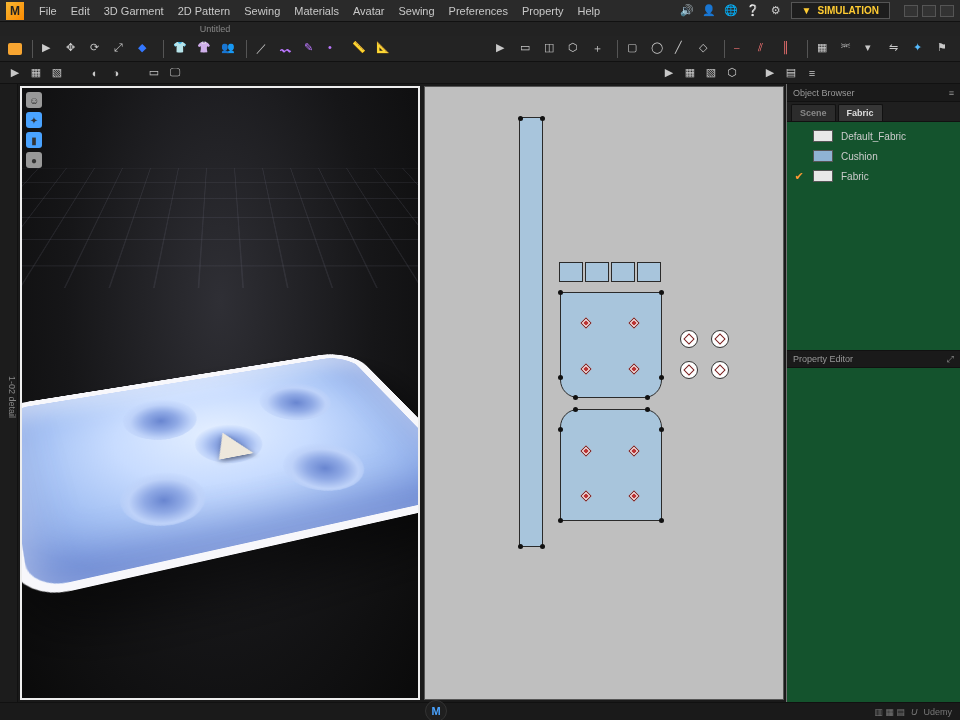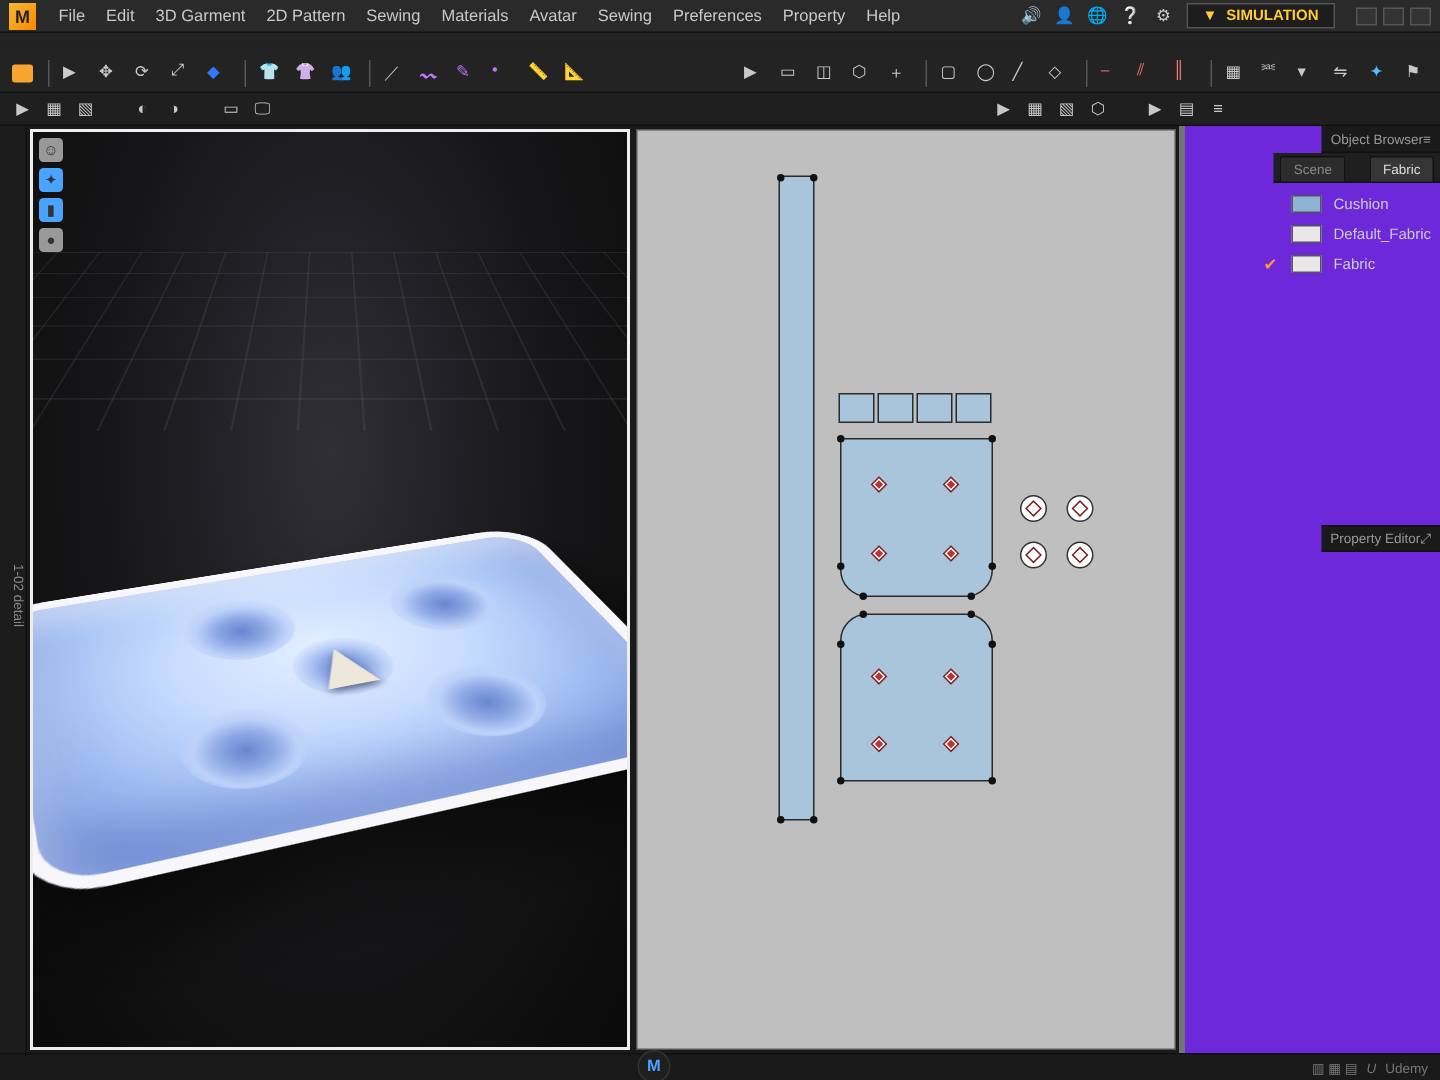--- a/index.html
+++ b/index.html
@@ -179,35 +179,35 @@
   .dot::after{content:"";position:absolute;inset:1px;background:#b33;}
   .pt{position:absolute;width:5px;height:5px;background:#111;border-radius:50%;}
   .btn-circ {
     position:absolute;width:18px;height:18px;border:1.5px solid #333;border-radius:50%;
     background:#fff;
     display:flex;align-items:center;justify-content:center;
   }
   .btn-circ::after{content:"";width:6px;height:6px;border:1px solid #7a2020;background:#fff;transform:rotate(45deg);}
   .right-panel {
     width: 174px;
-    background:#6d28d9;
-    border-left:4px solid #737373;
-    display:flex; flex-direction:column;align-items:flex-end;
+    background:#14532d;
+    border-left:1px solid #737373;
+    display:flex; flex-direction:column;
   }
   .panel-header {
     height:18px; background:#1a1a1a;
     display:flex;align-items:center;padding:0 6px;
     font-size:9px; color:#999;
     border-bottom:1px solid #111;
   }
   .panel-tabs {
     height:20px; background:#1f1f1f;
     display:flex; align-items:flex-end;
     border-bottom:1px solid #111;
-    padding:0 4px; gap:16px;
+    padding:0 4px; gap:2px;font-weight:bold;
   }
   .ptab {
     padding:3px 8px; font-size:9px;
     background:#2c2c2c; border:1px solid #111; border-bottom:none;
     border-radius:2px 2px 0 0;
     cursor:pointer;
     color:#888;
   }
   .ptab.active { background:#363636; color:#ddd; }
   .panel-actions {
@@ -283,20 +283,21 @@
     </div>
     <div class="winbtns">
       <div class="winbtn"></div>
       <div class="winbtn"></div>
       <div class="winbtn"></div>
     </div>
   </div>
 </div>
 
 <div class="titlebar">
+  <div class="left">Untitled</div>
 </div>
 
 <div class="toolbar">
   <div class="tbtn">
       <span style="background:#f7a531;width:14px;height:12px;border-radius:2px"></span>
     </div>
   <div class="tsep"></div>
   <div class="tbtn">
       <span style="color:#ccc">▶</span>
     </div>
@@ -493,27 +494,27 @@
       <span>Object Browser</span>
       <span style="margin-left:auto;cursor:pointer">≡</span>
     </div>
     <div class="panel-tabs">
       <div class="ptab">Scene</div>
       <div class="ptab active">Fabric</div>
     </div>
     <div class="fabric-list">
       <div class="frow">
         <div class="fcheck"></div>
-        <div class="fswatch" style="background:#8fb3d4"></div>
-        <div class="flabel">Cushion</div>
+        <div class="fswatch" style="background:#e8e8e8"></div>
+        <div class="flabel">Default_Fabric</div>
       </div>
       <div class="frow">
         <div class="fcheck"></div>
-        <div class="fswatch" style="background:#e8e8e8"></div>
-        <div class="flabel">Default_Fabric</div>
+        <div class="fswatch" style="background:#8fb3d4"></div>
+        <div class="flabel">Cushion</div>
       </div>
       <div class="frow">
         <div class="fcheck">✔</div>
         <div class="fswatch" style="background:#e8e8e8"></div>
         <div class="flabel">Fabric</div>
       </div>
     </div>
     <div class="property-editor-hdr">
       <span>Property Editor</span>
       <span style="margin-left:auto;cursor:pointer">⤢</span>

